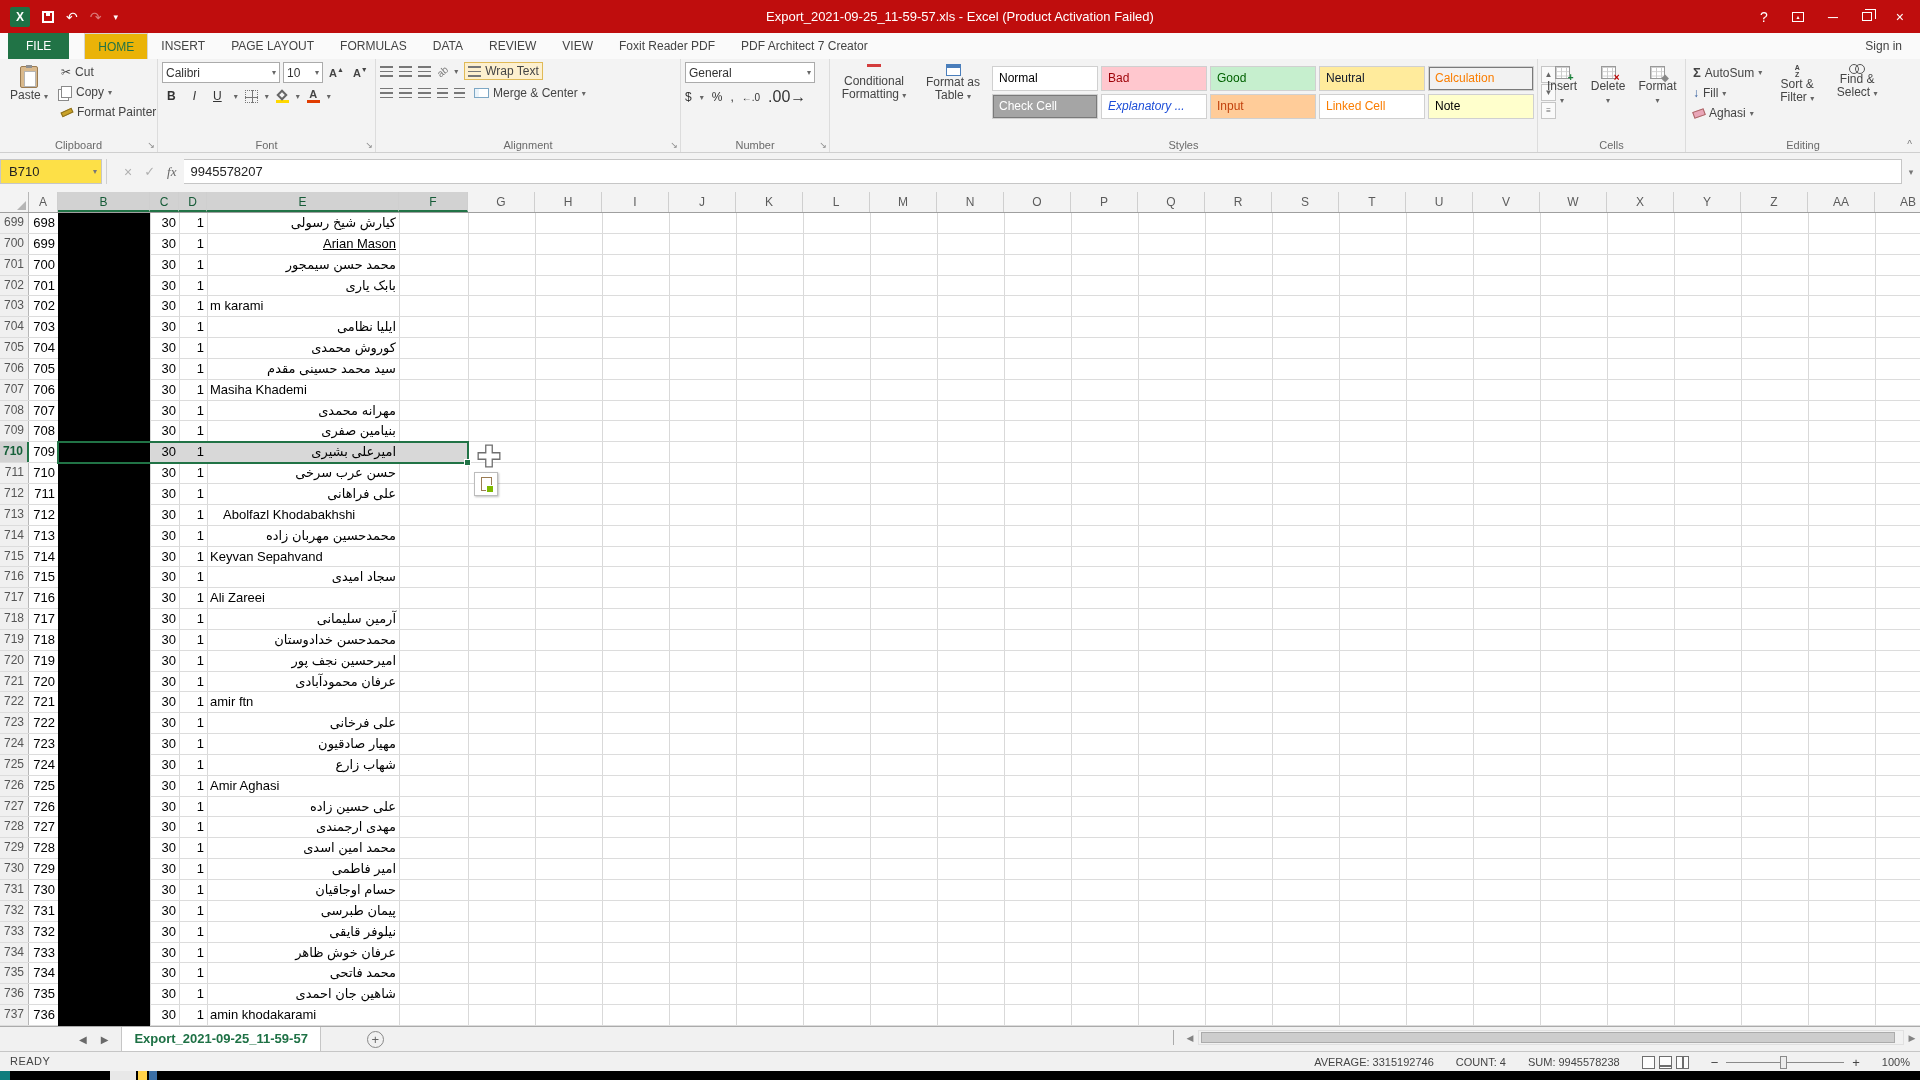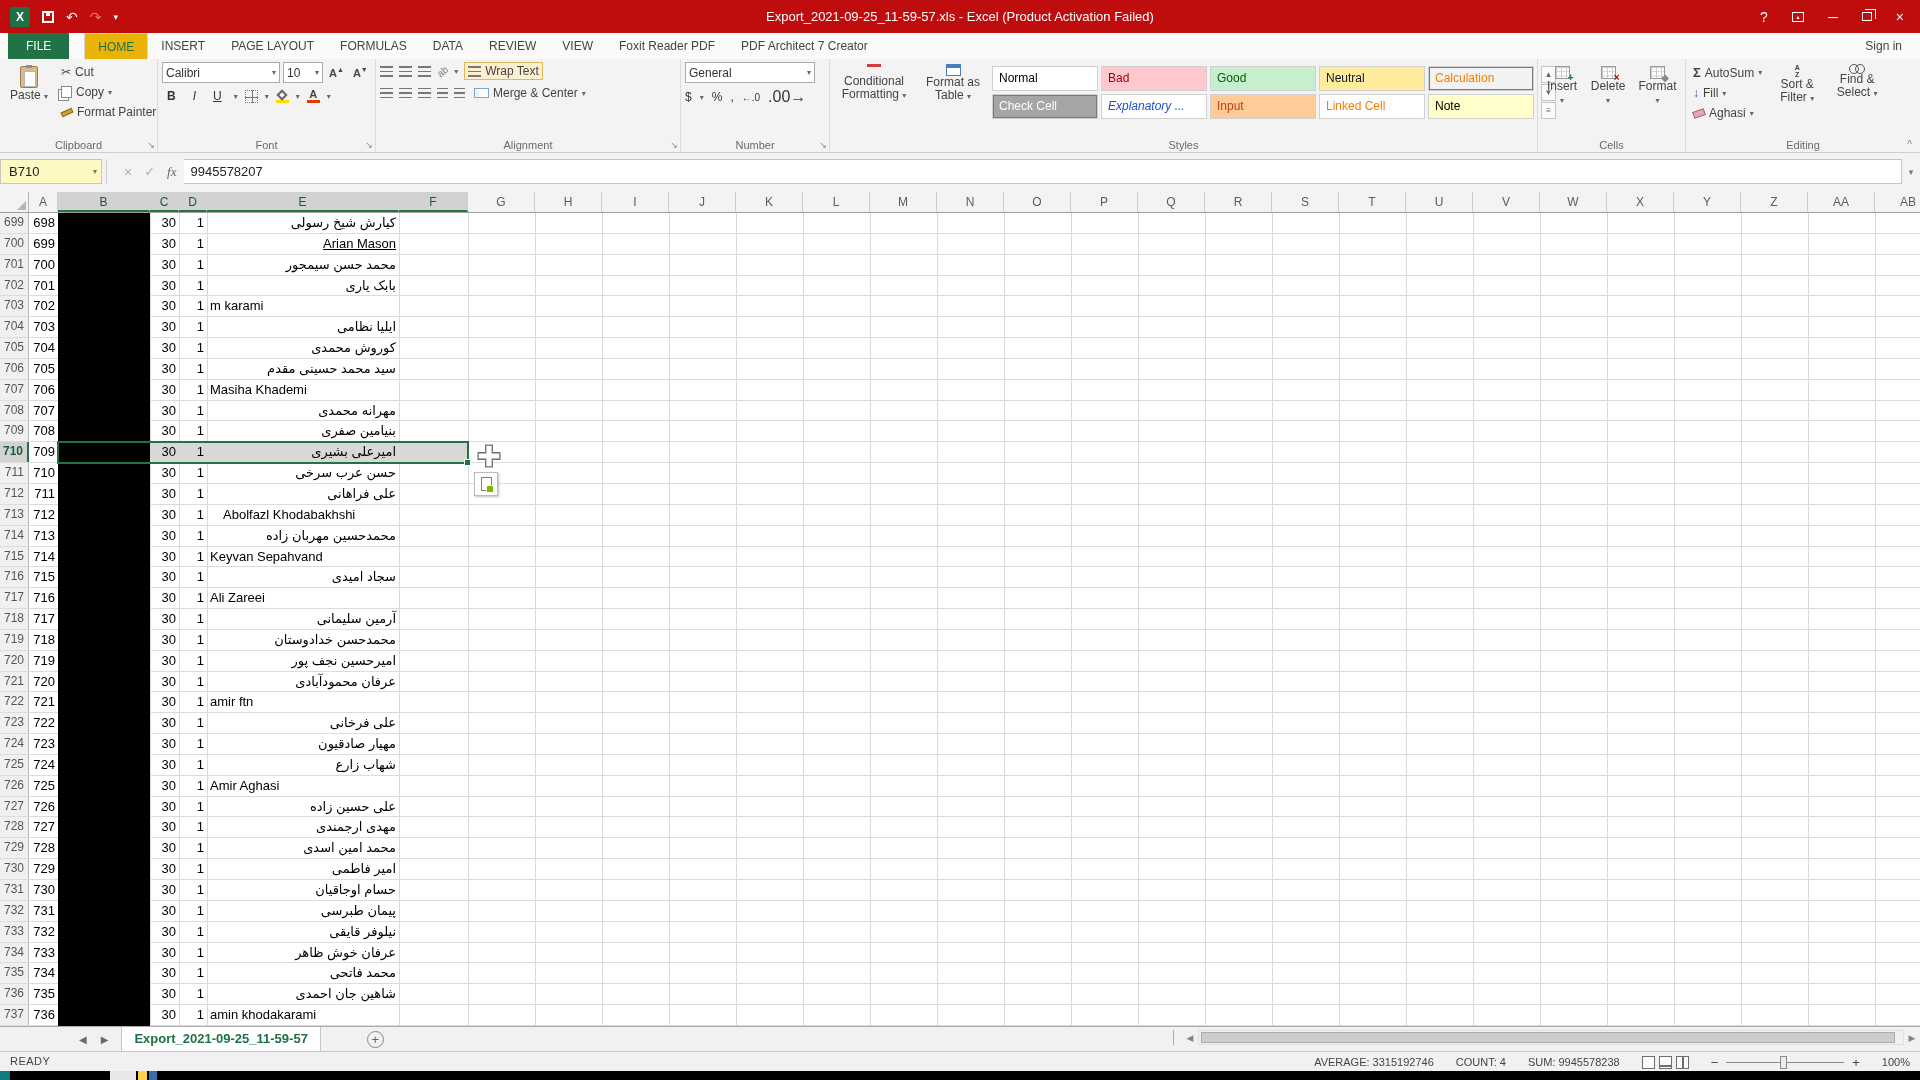--- a/index.html
+++ b/index.html
@@ -76,21 +76,21 @@
   .fillarrow{color:#2b579a;font-weight:bold;font-size:12px;}
   .icon-eraser{width:12px;height:7px;background:#e9a6b8;border:1px solid #a66;transform:rotate(-20deg);display:inline-block;}
   .icon-sort{display:inline-flex;flex-direction:column;font-size:7px;font-weight:bold;color:#444;line-height:7px;align-items:center;}
   .icon-find{position:relative;width:16px;height:9px;display:inline-block;}
   .icon-find::before,.icon-find::after{content:'';position:absolute;top:0;width:8px;height:8px;border:1.5px solid #555;border-radius:50%;}
   .icon-find::before{left:0;} .icon-find::after{right:0;}
   #ribcollapse{position:absolute;right:8px;bottom:2px;font-size:10px;color:#777;}
 
   
   #fbar{position:absolute;top:153px;left:0;width:1920px;height:39px;background:#f3f3f3;display:flex;align-items:center;padding:4px 0 6px 0;}
-  .namebox{width:102px;height:25px;background:#fef9c3;border:1px solid #c6c6c6;display:flex;align-items:center;justify-content:space-between;font-size:13px;color:#222;padding:0 4px 0 8px;}
+  .namebox{width:102px;height:25px;background:#fde047;border:1px solid #c6c6c6;display:flex;align-items:center;justify-content:space-between;font-size:13px;color:#222;padding:0 4px 0 8px;}
   .nbda{font-size:8px;color:#777;}
   .fbsep{width:12px;height:25px;border-left:1px solid #d0d0d0;margin-left:4px;}
   .fbx{color:#b0b0b0;font-size:14px;padding:0 6px;}
   .fbok{color:#b0b0b0;font-size:13px;padding:0 6px;}
   .fbfx{color:#666;font-size:13px;font-style:italic;font-family:"Liberation Serif","DejaVu Serif",serif;padding:0 8px 0 6px;}
   .ffield{flex:1;height:25px;background:#fff;border:1px solid #c6c6c6;border-left:none;display:flex;align-items:center;font-size:13px;color:#222;padding:0 6px;}
   .fexp{width:18px;text-align:center;font-size:9px;color:#777;}
 
   
   #colheads{position:absolute;top:192px;left:0;width:1920px;height:21px;display:flex;border-bottom:1px solid #9f9f9f;background:#f3f3f3;}

